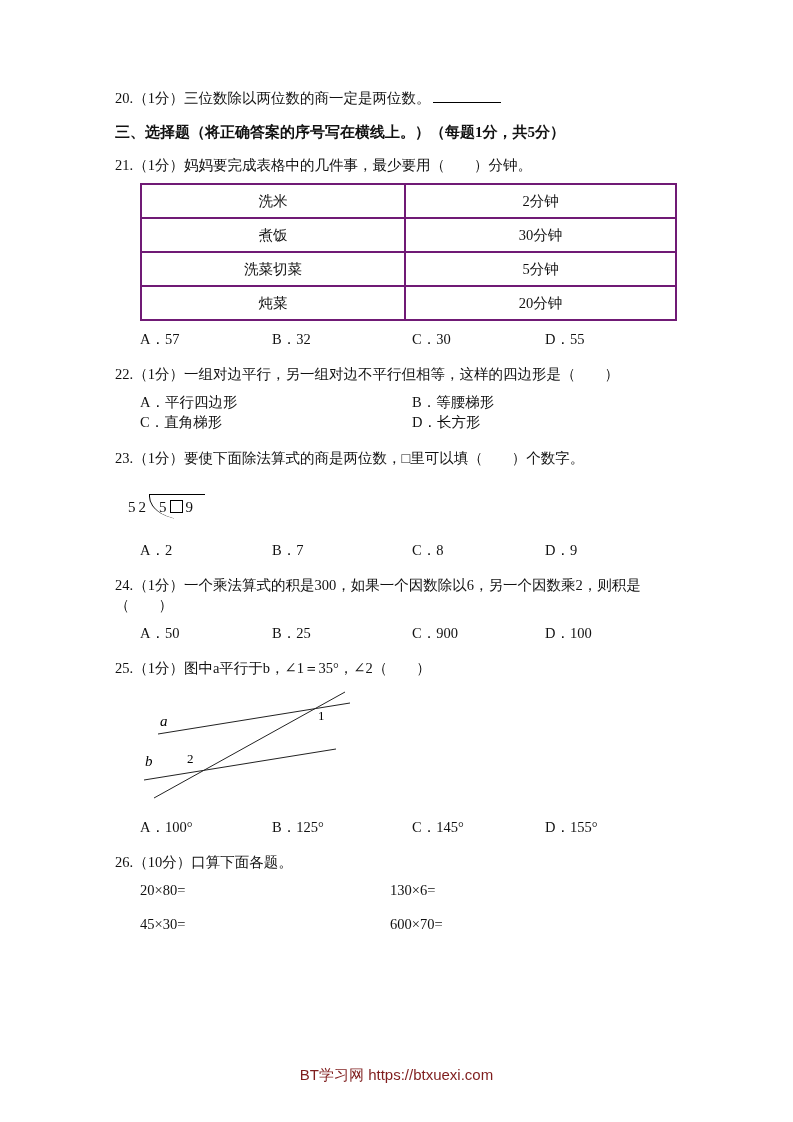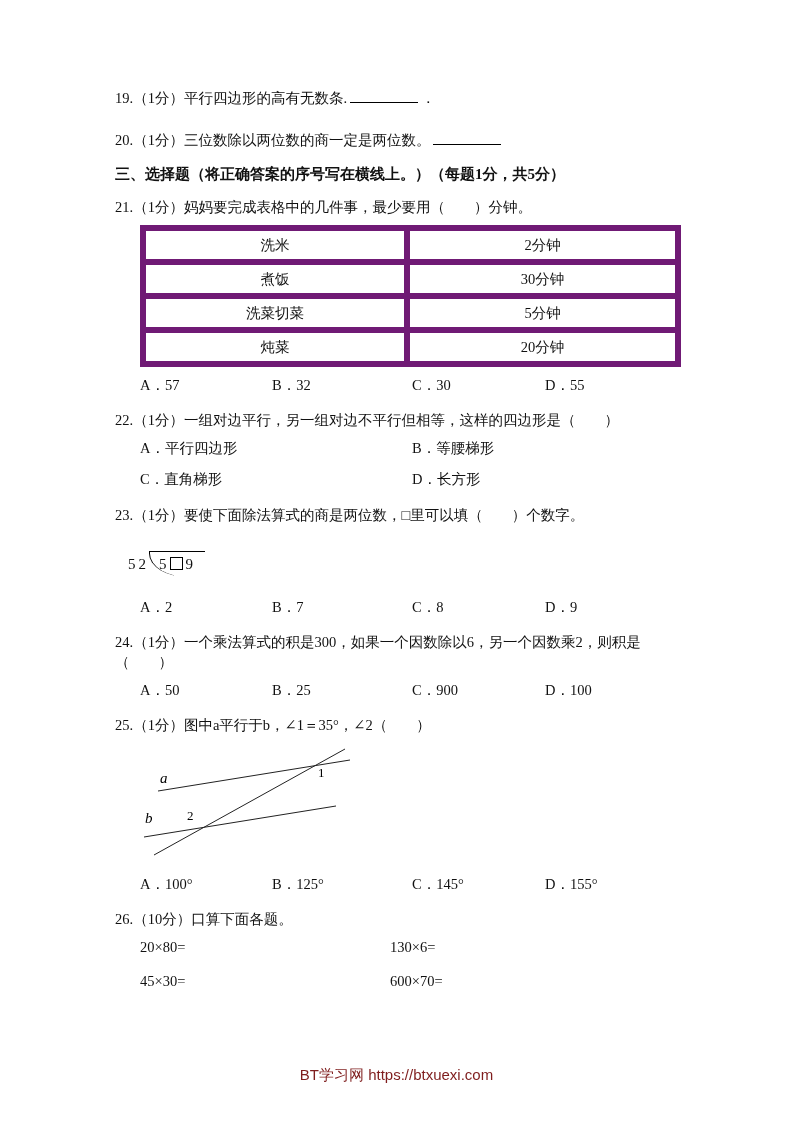--- a/index.html
+++ b/index.html
@@ -14,26 +14,26 @@
   .content { position: absolute; left: 115px; top: 88px; width: 567px; line-height: 20px; }
 
   .q-fill { margin-bottom: 22px; }
   .q-fill-2 { margin-bottom: 14px; }
   .section-title { font-weight: bold; font-size: 15px; margin-bottom: 13px; }
   .stem { margin-bottom: 8px; }
 
   .blank { display: inline-block; width: 68px; border-bottom: 1px solid #000; height: 15px; margin: 0 3px; }
 
   .task-table { border-collapse: collapse; margin: 2px 0 8px 25px; }
-  .task-table td { border: 6px solid #701a75; height: 34px; text-align: center; vertical-align: middle; padding: 0 8px; }
+  .task-table td { border: 2px solid #701a75; height: 34px; text-align: center; vertical-align: middle; padding: 0 8px; }
   .task-table .col-task { width: 264px; }
   .task-table .col-time { width: 271px; }
 
   .opts4 { display: grid; grid-template-columns: 132px 140px 133px 1fr; margin: 2px 0 15px 25px; }
-  .opts2 { display: grid; grid-template-columns: 272px 1fr; row-gap: 11px; margin: 4px 0 16px 25px; }
+  .opts2 { display: grid; grid-template-columns: 272px 1fr; margin: 4px 0 16px 25px; }
 
   .division { margin: 26px 0 20px 13px; font-size: 15px; }
   .divisor { letter-spacing: 3px; }
   .bracket { display: inline-block; border-top: 1.4px solid #000; border-left: 1.4px solid #000; border-bottom-left-radius: 70% 90%; padding: 2px 12px 3px 9px; }
   .sq { display: inline-block; width: 13px; height: 13px; border: 1px solid #000; margin: 0 3px; vertical-align: -1px; }
 
   .figure-wrap { margin: 10px 0 4px 25px; }
   svg line { stroke: #222; stroke-width: 1; }
   svg text { font-size: 13px; fill: #000; font-family: "Liberation Serif", serif; }
   svg text.ital { font-style: italic; font-size: 15px; }
@@ -44,23 +44,20 @@
     position: absolute; left: 0; right: 0; top: 1066px;
     text-align: center; color: #7f1d1d; font-size: 15px;
     font-family: "Liberation Sans", sans-serif;
   }
 </style>
 </head>
 <body>
 
 <div class="content">
 
-  <div class="q-fill">
-    <span>19.（1分）平行四边形的高有无数条.</span><span class="blank"></span><span>．</span>
-  </div>
 
   <div class="q-fill-2">
     <span>20.（1分）三位数除以两位数的商一定是两位数。</span><span class="blank"></span><span></span>
   </div>
 
   <div class="section-title">三、选择题（将正确答案的序号写在横线上。）（每题1分，共5分）</div>
 
   <div class="stem">21.（1分）妈妈要完成表格中的几件事，最少要用（　　）分钟。</div>
   <table class="task-table">
     <tbody>

